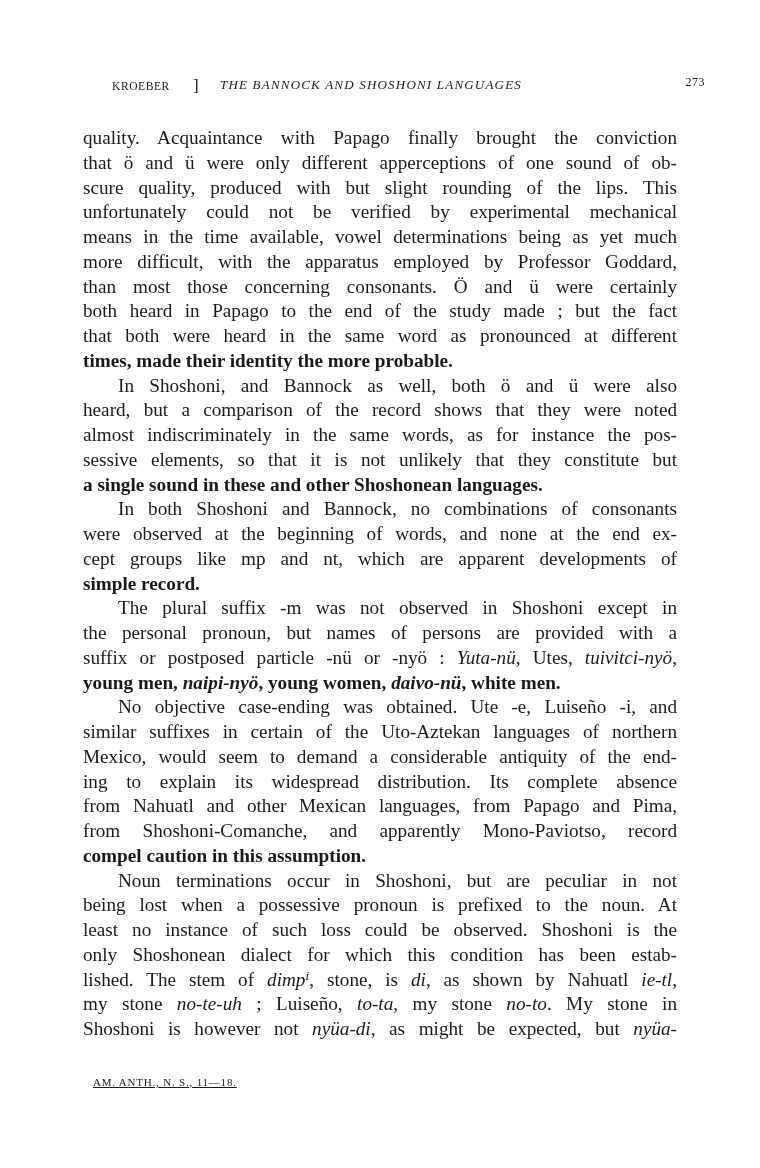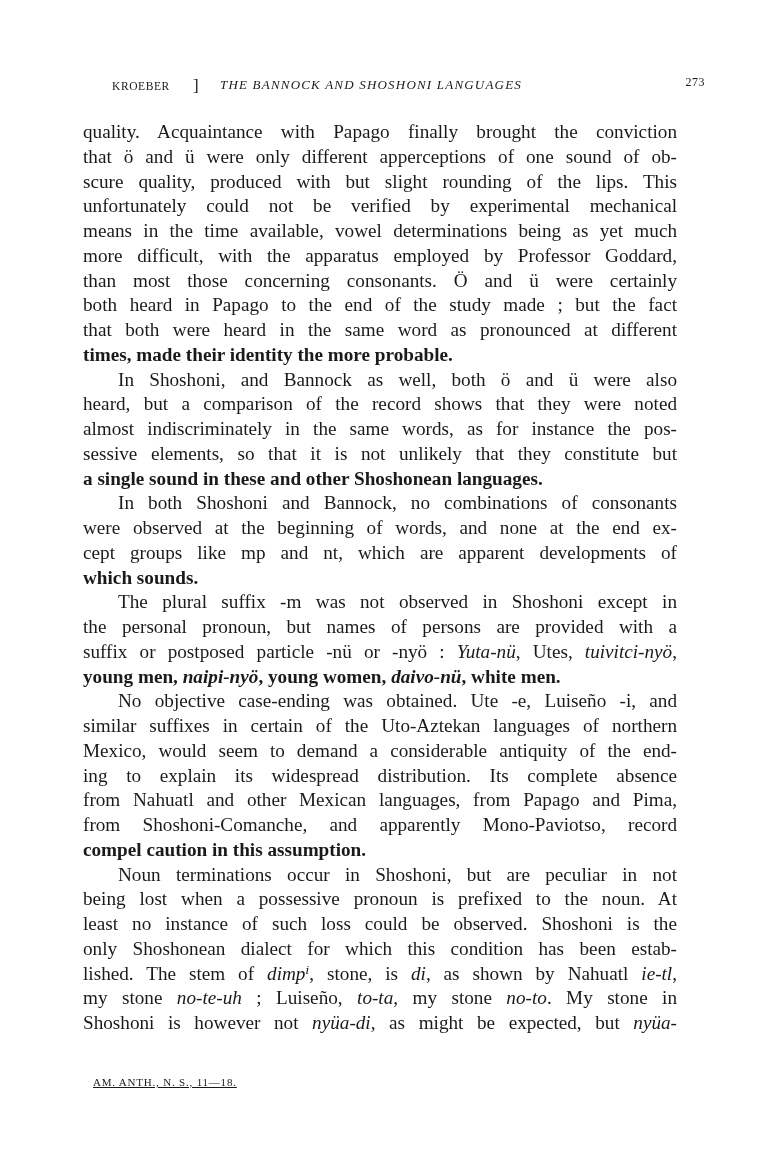--- a/index.html
+++ b/index.html
@@ -55,21 +55,21 @@
     }
     .rh-pagenum {
       position: absolute;
       right: 0;
       top: 1px;
       font-size: 12px;
       letter-spacing: 0.5px;
     }
     .body-text {
       position: absolute;
-      top: 120px;
+      top: 126px;
       left: 0;
       width: 594px;
     }
     .line {
       display: block;
       height: 24.75px;
       line-height: 24.75px;
       font-size: 19.2px;
       text-align: justify;
       text-align-last: justify;
@@ -124,21 +124,21 @@
         <span class="line indent"><span>In Shoshoni, and Bannock as well, both ö and ü were also</span></span>
         <span class="line"><span>heard, but a comparison of the record shows that they were noted</span></span>
         <span class="line"><span>almost indiscriminately in the same words, as for instance the pos-</span></span>
         <span class="line"><span>sessive elements, so that it is not unlikely that they constitute but</span></span>
         <span class="line last"><span>a single sound in these and other Shoshonean languages.</span></span>
       </div>
       <div>
         <span class="line indent"><span>In both Shoshoni and Bannock, no combinations of consonants</span></span>
         <span class="line"><span>were observed at the beginning of words, and none at the end ex-</span></span>
         <span class="line"><span>cept groups like mp and nt, which are apparent developments of</span></span>
-        <span class="line last"><span>which sounds.</span></span>
+        <span class="line last"><span>simple record.</span></span>
       </div>
       <div>
         <span class="line indent"><span>The plural suffix -m was not observed in Shoshoni except in</span></span>
         <span class="line"><span>the personal pronoun, but names of persons are provided with a</span></span>
         <span class="line"><span>suffix or postposed particle -nü or -nyö :  </span><i>Yuta-nü</i><span>, Utes, </span><i>tuivitci-nyö</i><span>,</span></span>
         <span class="line last"><span>young men, </span><i>naipi-nyö</i><span>, young women, </span><i>daivo-nü</i><span>, white men.</span></span>
       </div>
       <div>
         <span class="line indent"><span>No objective case-ending was obtained.   Ute -e, Luiseño -i, and</span></span>
         <span class="line"><span>similar suffixes in certain of the Uto-Aztekan languages of northern</span></span>

